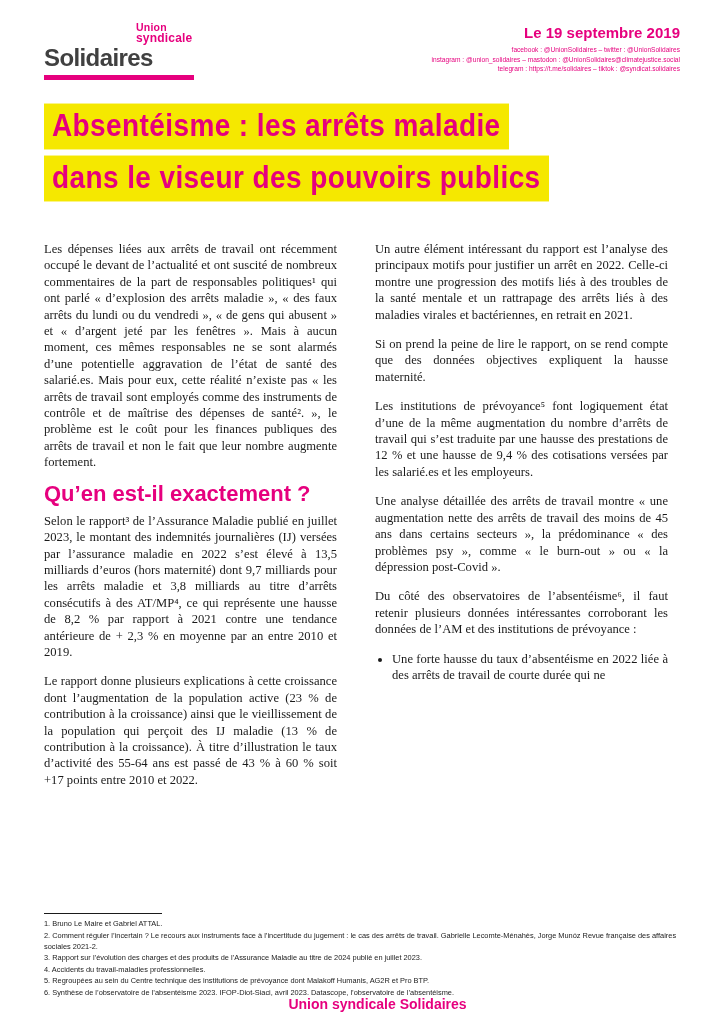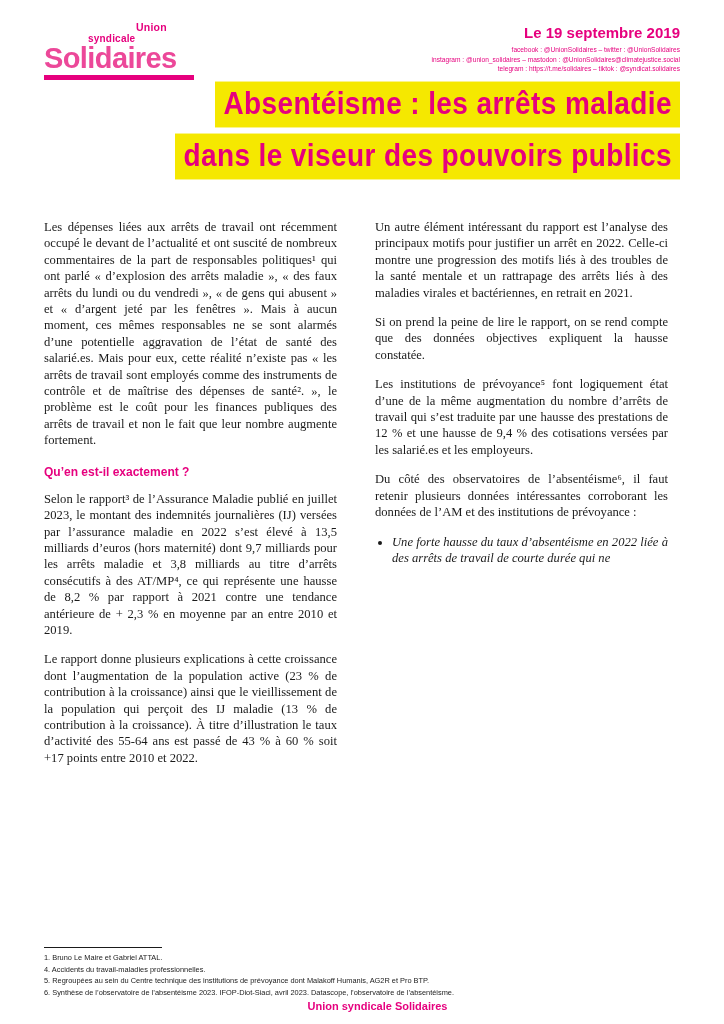--- a/index.html
+++ b/index.html
@@ -33,32 +33,32 @@
     font-weight:bold;
     font-size:10.5px;
     color:#E6007E;
     line-height:11px;
     margin-left:92px;
     letter-spacing:0.2px;
   }
   .logo-syndicale{
     font-family:"Liberation Sans", sans-serif;
     font-weight:bold;
-    font-size:10px;
+    font-size:12px;
     color:#E6007E;
     line-height:11px;
-    margin-left:44px;
+    margin-left:92px;
     letter-spacing:0.2px;
   }
   .logo-main{
     font-family:"Liberation Sans", sans-serif;
     font-weight:bold;
-    font-size:29px;
+    font-size:24px;
     letter-spacing:-0.6px;
-    color:#ec4899;
+    color:#404040;
     line-height:32px;
     margin-top:-2px;
   }
   .logo-bar{
     width:150px;height:5px;background:#E6007E;margin-top:1px;
   }
   .header-right{
     text-align:right;
     padding-top:2px;
   }
@@ -71,21 +71,22 @@
   }
   .socials{
     font-family:"Liberation Sans", sans-serif;
     font-size:6.6px;
     color:#E6007E;
     line-height:9.5px;
     margin-top:3px;
   }
   
   .title-block{
-    text-align:right;
+    margin-top:22px;
+    text-align:left;
   }
   .title-line{
     display:inline-block;
     background:#F5E800;
     color:#E6007E;
     font-family:"Liberation Sans", sans-serif;
     font-weight:bold;
     font-size:28px;
     line-height:34px;
     letter-spacing:0.4px;
@@ -109,32 +110,31 @@
     hyphens:auto;
   }
   .col p{
     margin:0 0 13px 0;
     text-indent:0;
   }
   .sec-title{
     font-family:"Liberation Sans", sans-serif;
     font-weight:bold;
     color:#E6007E;
-    font-size:12px;
+    font-size:22px;
     line-height:20px;
     margin:10px 0 9px 0;
     text-align:left;
   }
   ul{
     margin:0;padding-left:17px;
   }
   li{
     margin:0 0 10px 0;
     text-align:justify;
-    font-style:italic;
   }
   
   .footnotes{
     position:absolute;
     left:44px;
     right:44px;
     bottom:26px;
     font-family:"Liberation Sans", sans-serif;
     font-size:7.4px;
     line-height:11.4px;
@@ -144,21 +144,21 @@
     width:118px;height:1px;background:#1a1a1a;margin-bottom:4px;
   }
   .footnotes div.fn{margin:0;}
   .footer-brand{
     position:absolute;
     left:0;right:0;
     bottom:12px;
     text-align:center;
     font-family:"Liberation Sans", sans-serif;
     font-weight:bold;
-    font-size:11px;
+    font-size:14px;
     color:#E6007E;
     margin-left:31px;
   }
 </style>
 </head>
 <body>
 
 <div class="page">
 
   <div class="header">
@@ -185,31 +185,34 @@
 
   <div class="columns">
     <div class="col">
       <p>Les dépenses liées aux arrêts de travail ont récemment occupé le devant de l’actualité et ont suscité de nombreux commentaires de la part de responsables politiques¹ qui ont parlé « d’explosion des arrêts maladie », « des faux arrêts du lundi ou du vendredi », « de gens qui abusent » et « d’argent jeté par les fenêtres ». Mais à aucun moment, ces mêmes responsables ne se sont alarmés d’une potentielle aggravation de l’état de santé des salarié.es. Mais pour eux, cette réalité n’existe pas « les arrêts de travail sont employés comme des instruments de contrôle et de maîtrise des dépenses de santé². », le problème est le coût pour les finances publiques des arrêts de travail et non le fait que leur nombre augmente fortement.</p>
       <div class="sec-title">Qu’en est-il exactement ?</div>
       <p>Selon le rapport³ de l’Assurance Maladie publié en juillet 2023, le montant des indemnités journalières (IJ) versées par l’assurance maladie en 2022 s’est élevé à 13,5 milliards d’euros (hors maternité) dont 9,7 milliards pour les arrêts maladie et 3,8 milliards au titre d’arrêts consécutifs à des AT/MP⁴, ce qui représente une hausse de 8,2 % par rapport à 2021 contre une tendance antérieure de + 2,3 % en moyenne par an entre 2010 et 2019.</p>
       <p>Le rapport donne plusieurs explications à cette croissance dont l’augmentation de la population active (23 % de contribution à la croissance) ainsi que le vieillissement de la population qui perçoit des IJ maladie (13 % de contribution à la croissance). À titre d’illustration le taux d’activité des 55-64 ans est passé de 43 % à 60 % soit +17 points entre 2010 et 2022.</p>
     </div>
     <div class="col">
       <p>Un autre élément intéressant du rapport est l’analyse des principaux motifs pour justifier un arrêt en 2022. Celle-ci montre une progression des motifs liés à des troubles de la santé mentale et un rattrapage des arrêts liés à des maladies virales et bactériennes, en retrait en 2021.</p>
-      <p>Si on prend la peine de lire le rapport, on se rend compte que des données objectives expliquent la hausse constatée.</p>
+      <p>Si on prend la peine de lire le rapport, on se rend compte que des données objectives expliquent la hausse maternité.</p>
       <p>Les institutions de prévoyance⁵ font logiquement état d’une de la même augmentation du nombre d’arrêts de travail qui s’est traduite par une hausse des prestations de 12 % et une hausse de 9,4 % des cotisations versées par les salarié.es et les employeurs.</p>
+      <p>Une analyse détaillée des arrêts de travail montre « une augmentation nette des arrêts de travail des moins de 45 ans dans certains secteurs », la prédominance « des problèmes psy », comme « le burn-out » ou « la dépression post-Covid ».</p>
       <p>Du côté des observatoires de l’absentéisme⁶, il faut retenir plusieurs données intéressantes corroborant les données de l’AM et des institutions de prévoyance :</p>
       <ul>
         <li>Une forte hausse du taux d’absentéisme en 2022 liée à des arrêts de travail de courte durée qui ne</li>
       </ul>
     </div>
   </div>
 
   <div class="footnotes">
     <div class="rule"></div>
     <div class="fn">1. Bruno Le Maire et Gabriel ATTAL.</div>
+    <div class="fn">2. Comment réguler l’incertain ? Le recours aux instruments face à l’incertitude du jugement : le cas des arrêts de travail. Gabrielle Lecomte-Ménahès, Jorge Munóz Revue française des affaires sociales 2021-2.</div>
+    <div class="fn">3.  Rapport sur l’évolution des charges et des produits de l’Assurance Maladie au titre de 2024 publié en juillet 2023.</div>
     <div class="fn">4.  Accidents du travail-maladies professionnelles.</div>
     <div class="fn">5.  Regroupées au sein du Centre technique des institutions de prévoyance dont Malakoff Humanis, AG2R et Pro BTP.</div>
     <div class="fn">6.  Synthèse de l’observatoire de l’absentéisme 2023. IFOP-Diot-Siaci, avril 2023. Datascope, l’observatoire de l’absentéisme.</div>
   </div>
 
   <div class="footer-brand">Union syndicale Solidaires</div>
 </div>
 
 </body></html>

